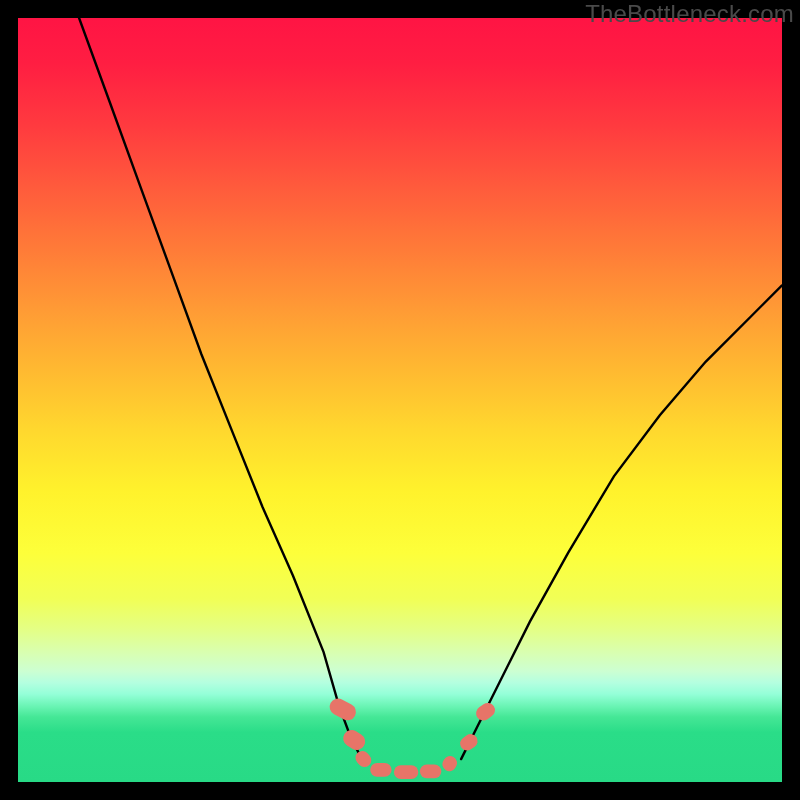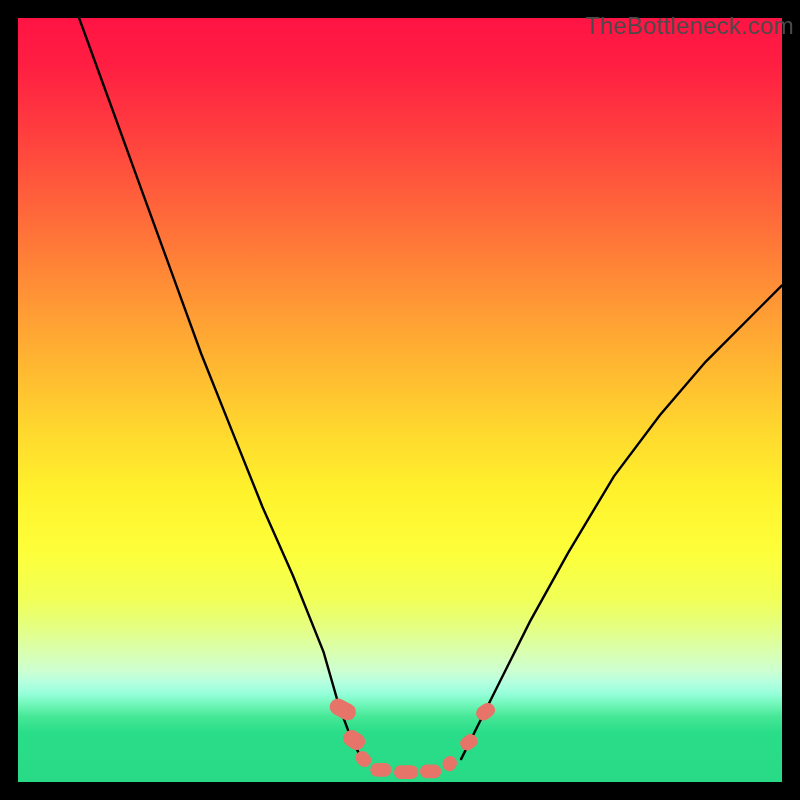--- a/index.html
+++ b/index.html
@@ -45,21 +45,21 @@
       #94ffd8 88.5%,
       #6cf5b6 90%,
       #45e796 91.5%,
       #2add88 93.5%,
       #28da86 100%
     );
   }
   .watermark {
     position: absolute;
     right: 6px;
-    top: 12px;
+    top: 0px;
     color: #4a4a4a;
     font-size: 24px;
     font-weight: 500;
     letter-spacing: 0.2px;
   }
   .curves {
     position: absolute;
     left: 18px;
     top: 18px;
     width: 764px;

